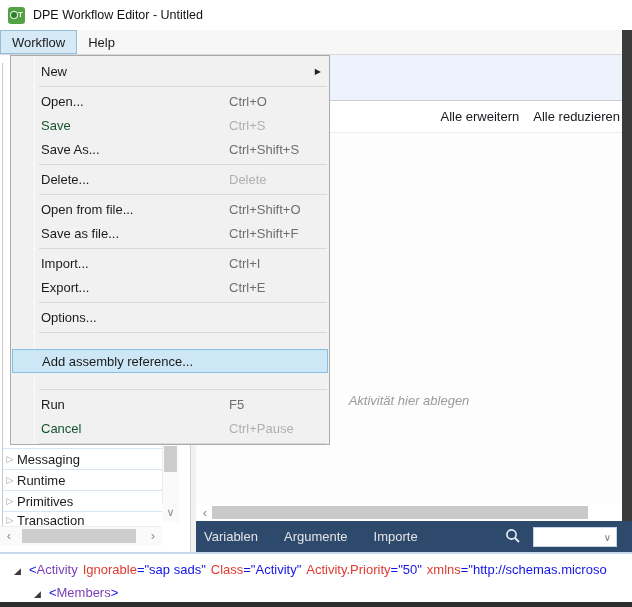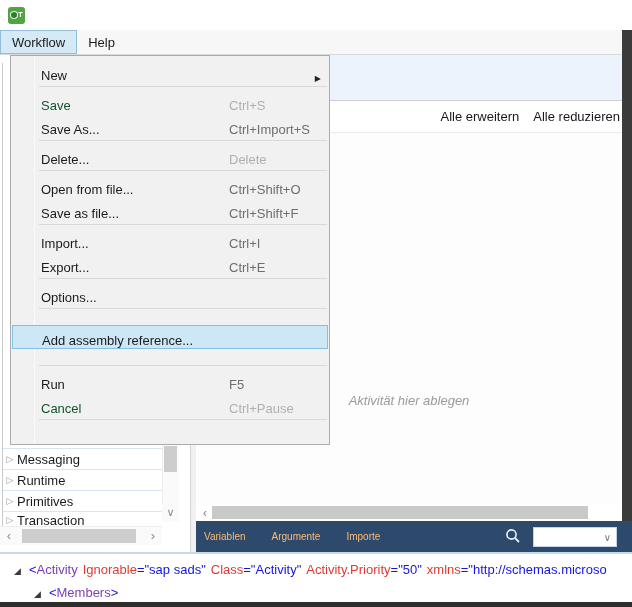--- a/index.html
+++ b/index.html
@@ -41,21 +41,21 @@
   .linksbar { left:196px; top:100px; width:436px; height:33px; background:#fff; border-top:1px solid #cfcfcf; border-bottom:1px solid #ececec;
               display:flex; align-items:center; justify-content:flex-end; gap:14px; padding-right:12px; }
   .linksbar span { font-size:13px; color:#16191d; white-space:nowrap; }
   .canvas { left:196px; top:133px; width:436px; height:371px; background:#fdfdfd; }
   .drophint { position:absolute; left:0; top:260px; width:426px; text-align:center; font-style:italic; color:#9b9b9b; font-size:13px; }
   .hscroll-canvas { left:196px; top:504px; width:436px; height:17px; background:#fff; }
   .hscroll-canvas .thumb { position:absolute; left:16px; top:2px; width:376px; height:13px; background:#c9c9c9; }
 
   
   .bluebar { left:196px; top:521px; width:436px; height:31px; display:flex; align-items:center; }
-  .bb-tab { color:#fdba74; font-size:10px; margin-left:26px; white-space:nowrap; }
+  .bb-tab { color:#e5e5e5; font-size:13px; margin-left:26px; white-space:nowrap; }
   .bb-tab:first-child { margin-left:8px; }
   .bb-search { position:absolute; left:308px; top:6px; width:18px; height:18px; }
   .bb-combo { position:absolute; left:337px; top:6px; width:84px; height:20px; background:#fff; border:1px solid #c4d3e3; display:flex; align-items:center; justify-content:flex-end; }
   .bb-combo .chev { color:#777; font-size:10px; margin-right:5px; }
 
   
   .darkstrip { left:622px; top:30px; width:10px; height:491px; background:#3b3b3b; }
   .bottomband { left:0; top:602px; width:632px; height:5px; background:#2e2e2e; }
 
   
@@ -63,39 +63,40 @@
   .xline { position:absolute; white-space:nowrap; font-size:13px; }
   .x-exp { color:#3b3b3b; font-size:9px; margin-right:8px; }
   .x-delim { color:#1414e6; }
   .x-tag { color:#7a3db8; }
   .x-attr { color:#e03a30; margin-left:5px; }
   .x-val { color:#1414e6; }
 
   
   .menupopup { left:10px; top:55px; width:320px; height:390px; background:#f1f1f1; border:1px solid #ababab; z-index:10; padding-top:3px; }
   .gutterline { position:absolute; left:23px; top:0; width:1px; height:100%; background:#e0e0e0; border-right:1px solid #fbfbfb; }
-  .mi { position:relative; height:24px; display:flex; align-items:flex-end; padding-left:30px; padding-right:8px; }
+  .mi { position:relative; height:24px; display:flex; align-items:center; padding-left:30px; padding-right:8px; }
   .mi .lbl { flex:0 0 auto; }
   .mi .sc { position:absolute; left:218px; color:#6e6e6e; }
   .mi.disabled .lbl { color:#14532d; }
   .mi.disabled .sc, .mi .sc.dim { color:#b0b0b0; }
   .mi .subarrow { position:absolute; right:8px; font-size:8px; color:#222; }
   .mi.hl { background:#cde7f7; border:1px solid #86bfe0; margin:16px 1px; padding-left:29px; }
   .msep { height:1px; background:#d9d9d9; margin:3px 2px 2px 28px; }
 </style>
 </head>
 <body>
 
 <div id="app">
 
   <div class="abs titlebar">
     <div class="appicon">
       <div class="ring"></div>
       <div class="badge">T</div>
     </div>
+    <div class="titletext">DPE Workflow Editor - Untitled</div>
   </div>
 
   <div class="abs menubar">
     <div class="menubtn selected">Workflow</div>
     <div class="menubtn">Help</div>
   </div>
 
   <div class="abs toolbox-leftline"></div>
 
   <div class="abs tree-row" style="top:448px">
@@ -168,27 +169,31 @@
 
   <div class="abs menupopup">
     <div class="gutterline"></div>
 
     <div class="mi">
       <span class="lbl">New</span>
       <span class="subarrow">▶</span>
     </div>
     <div class="msep"></div>
 
+    <div class="mi">
+      <span class="lbl">Open...</span>
+      <span class="sc">Ctrl+O</span>
+    </div>
     <div class="mi disabled">
       <span class="lbl">Save</span>
       <span class="sc">Ctrl+S</span>
     </div>
     <div class="mi">
       <span class="lbl">Save As...</span>
-      <span class="sc">Ctrl+Import+S</span>
+      <span class="sc">Ctrl+Shift+S</span>
     </div>
     <div class="msep"></div>
 
     <div class="mi">
       <span class="lbl">Delete...</span>
       <span class="sc dim">Delete</span>
     </div>
     <div class="msep"></div>
 
     <div class="mi">

